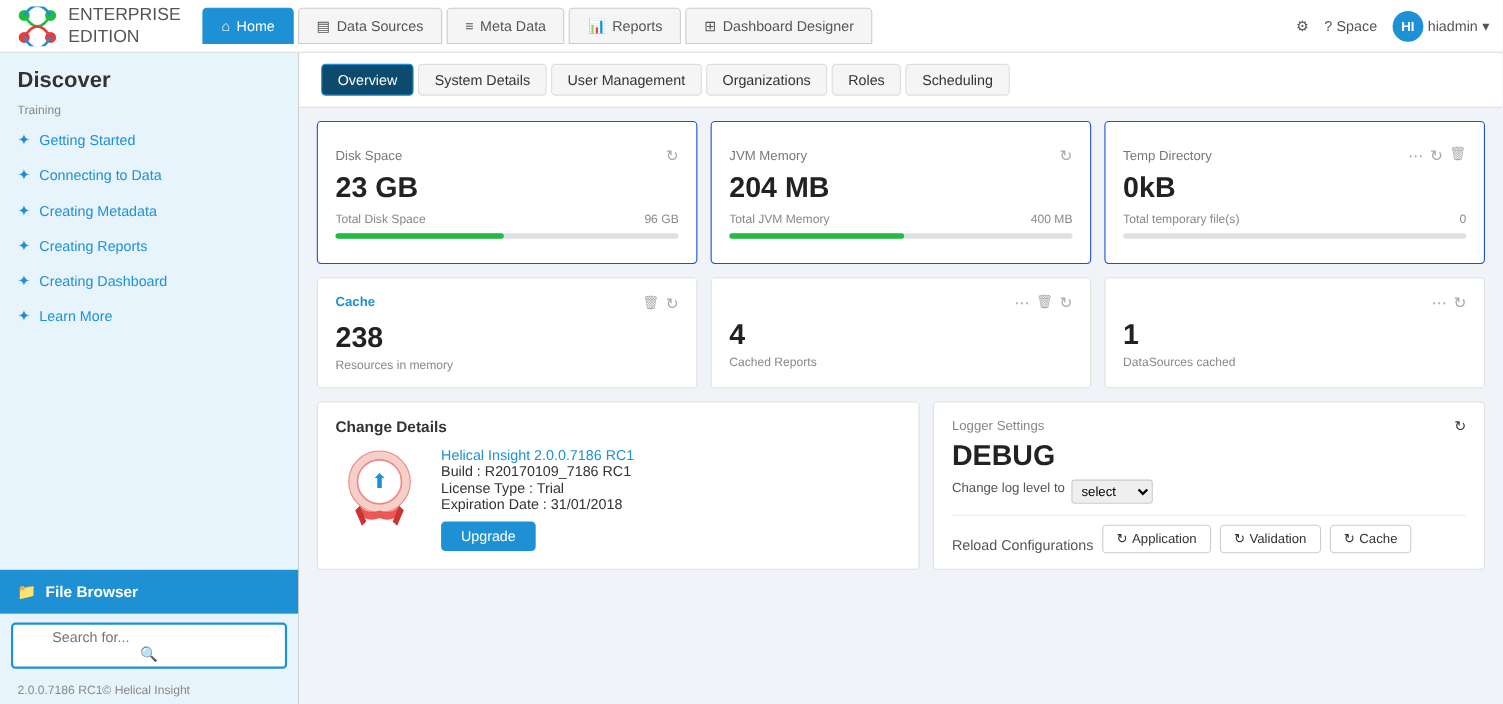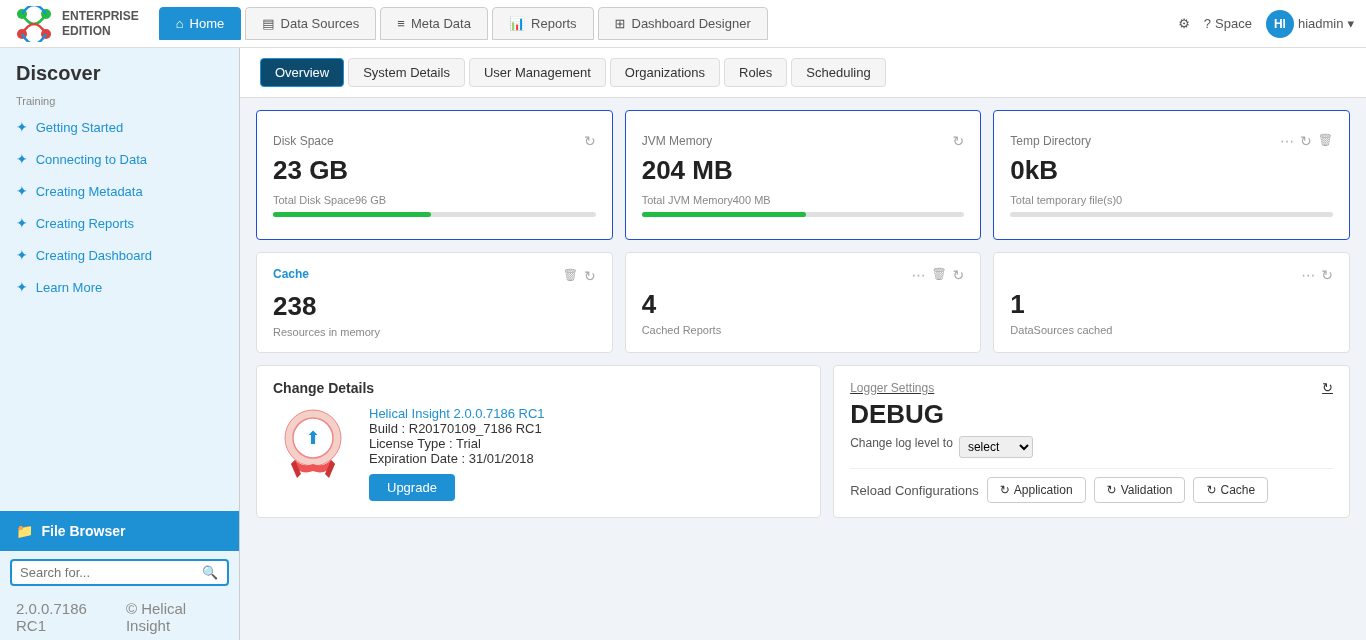--- a/index.html
+++ b/index.html
@@ -4,63 +4,63 @@
   <style>
     * { box-sizing: border-box; margin: 0; padding: 0; }
     body { font-family: Arial, sans-serif; font-size: 13px; background: #f0f4f8; color: #333; display: flex; flex-direction: column; height: 640px; overflow: hidden; }
 
     
     .top-nav {
       display: flex; align-items: center; background: #fff; border-bottom: 1px solid #ddd; padding: 0 12px; height: 48px; flex-shrink: 0;
     }
     .logo-area { display: flex; align-items: center; gap: 6px; margin-right: 20px; }
     .logo-svg { width: 44px; height: 36px; }
-    .logo-text { font-size: 12px; font-weight: bold; color: #555; line-height: 1.2; }
+    .logo-text { font-size: 16px; font-weight: normal; color: #555; line-height: 1.2; }
     .nav-tabs { display: flex; gap: 4px; flex: 1; }
     .nav-tab {
       display: flex; align-items: center; gap: 6px; padding: 8px 16px; border: 1px solid #ccc; border-radius: 4px 4px 0 0; cursor: pointer; background: #f5f5f5; font-size: 13px; color: #555; text-decoration: none;
     }
     .nav-tab.active { background: #1e90d4; color: #fff; border-color: #1e90d4; }
     .top-right { display: flex; align-items: center; gap: 14px; margin-left: auto; }
     .top-right-item { display: flex; align-items: center; gap: 4px; color: #555; font-size: 13px; cursor: pointer; }
     .user-badge { background: #1e90d4; color: #fff; border-radius: 50%; width: 28px; height: 28px; display: flex; align-items: center; justify-content: center; font-weight: bold; font-size: 12px; }
 
     
     .main-layout { display: flex; flex: 1; overflow: hidden; }
 
     
-    .sidebar { width: 240px; background: #e8f4fb; display: flex; flex-direction: column; flex-shrink: 0; border-right: 1px solid #ccc; }
+    .sidebar { width: 272px; background: #e8f4fb; display: flex; flex-direction: column; flex-shrink: 0; border-right: 1px solid #ccc; }
     .sidebar-header { padding: 14px 16px 4px; font-size: 20px; font-weight: bold; color: #333; }
     .sidebar-section-label { padding: 6px 16px 4px; font-size: 11px; color: #888; }
     .sidebar-item {
       display: flex; align-items: center; gap: 8px; padding: 8px 16px; color: #1e90d4; font-size: 13px; cursor: pointer;
     }
     .sidebar-icon { color: #1e90d4; font-size: 14px; }
     .sidebar-spacer { flex: 1; }
     .sidebar-file-browser { background: #1e90d4; color: #fff; padding: 12px 16px; display: flex; align-items: center; gap: 8px; font-size: 14px; font-weight: bold; }
     .sidebar-search-area { padding: 8px 10px; background: #e8f4fb; }
-    .sidebar-search-box { display: flex; align-items: center; border: 2px solid #1e90d4; border-radius: 4px; background: #fff; padding: 4px 8px; }
+    .sidebar-search-box { display: flex; align-items: center; border: 2px solid #1e90d4; border-radius: 4px; background: #fff; padding: 4px 8px; flex-direction: column; }
     .sidebar-search-input { border: none; outline: none; flex: 1; font-size: 13px; color: #555; background: transparent; }
-    .sidebar-footer { padding: 6px 16px; font-size: 15px; color: #888; display: flex; gap: 16px; }
+    .sidebar-footer { padding: 6px 16px; font-size: 11px; color: #888; display: flex; gap: 0; }
 
     
     .content { flex: 1; overflow-y: auto; background: #f0f4f8; }
 
     
     .sub-tabs-bar { background: #fff; padding: 10px 20px; display: flex; gap: 4px; border-bottom: 1px solid #ddd; }
     .sub-tab { padding: 6px 14px; border-radius: 4px; cursor: pointer; font-size: 13px; color: #333; background: #f5f5f5; border: 1px solid #ddd; }
     .sub-tab.active { background: #0c4a6e; color: #fff; border-color: #1e90d4; }
 
     
     .cards-row { display: flex; gap: 12px; padding: 12px 16px; }
     .card { background: #fff; border-radius: 4px; padding: 22px 16px; flex: 1; border: 1px solid #1d4ed8; position: relative; }
     .card-header { display: flex; justify-content: space-between; align-items: center; margin-bottom: 6px; }
     .card-title { font-size: 12px; color: #777; }
     .card-value { font-size: 26px; font-weight: bold; color: #222; margin-bottom: 8px; }
-    .card-footer { display: flex; align-items: center; font-size: 11px; color: #888; margin-bottom: 6px; }
+    .card-footer { display: flex; justify-content: space-between; align-items: center; font-size: 11px; color: #888; margin-bottom: 6px; }
     .progress-bar-bg { height: 5px; background: #e0e0e0; border-radius: 3px; }
     .progress-bar-fill { height: 5px; background: #22bb44; border-radius: 3px; }
     .card-icons { display: flex; gap: 6px; color: #aaa; font-size: 14px; cursor: pointer; }
     .card-colored-title { color: #1e90d4; font-size: 12px; font-weight: bold; margin-bottom: 4px; }
 
     
     .cache-section { display: flex; gap: 12px; padding: 0 16px 12px; }
     .cache-card { background: #fff; border-radius: 4px; padding: 14px 16px; flex: 1; border: 1px solid #e0e0e0; position: relative; }
     .cache-card-header { display: flex; justify-content: space-between; align-items: center; }
     .cache-value { font-size: 26px; font-weight: bold; color: #222; margin: 6px 0 4px; }
@@ -68,27 +68,27 @@
 
     
     .bottom-section { display: flex; gap: 12px; padding: 0 16px 12px; }
     .license-card { background: #fff; border-radius: 4px; padding: 14px 16px; flex: 1.1; border: 1px solid #e0e0e0; }
     .license-title { font-size: 14px; font-weight: bold; color: #333; margin-bottom: 10px; }
     .license-body { display: flex; gap: 16px; align-items: flex-start; }
     .license-badge { width: 80px; height: 80px; flex-shrink: 0; }
     .upgrade-btn { background: #1e90d4; color: #fff; border: none; padding: 6px 18px; border-radius: 4px; cursor: pointer; font-size: 13px; margin-top: 8px; }
 
     .logger-card { background: #fff; border-radius: 4px; padding: 14px 16px; flex: 1; border: 1px solid #e0e0e0; }
-    .logger-header { display: flex; justify-content: space-between; align-items: flex-end; text-decoration: underline; }
+    .logger-header { display: flex; justify-content: space-between; align-items: flex-start; }
     .logger-label { font-size: 12px; color: #888; }
     .logger-value { font-size: 26px; font-weight: bold; color: #222; margin: 4px 0 6px; }
     .logger-change { font-size: 12px; color: #555; display: flex; align-items: flex-start; gap: 6px; }
     .logger-select { font-size: 12px; padding: 2px 4px; border: 1px solid #ccc; border-radius: 3px; }
 
-    .reload-row { display: flex; align-items: center; gap: 8px; margin-top: 10px; padding-top: 8px; border-top: 1px solid #eee; }
+    .reload-row { display: flex; align-items: flex-end; gap: 8px; margin-top: 10px; padding-top: 8px; border-top: 1px solid #eee; }
     .reload-label { font-size: 13px; color: #555; }
     .reload-btn { display: flex; align-items: center; gap: 4px; border: 1px solid #ccc; border-radius: 4px; padding: 5px 12px; background: #fff; cursor: pointer; font-size: 12px; color: #333; }
     .icon-sparkle { font-size: 14px; }
   </style>
 </head>
 <body>
 
 <div class="top-nav">
   <div class="logo-area">
     <svg class="logo-svg" viewBox="0 0 44 36" xmlns="http://www.w3.org/2000/svg">

